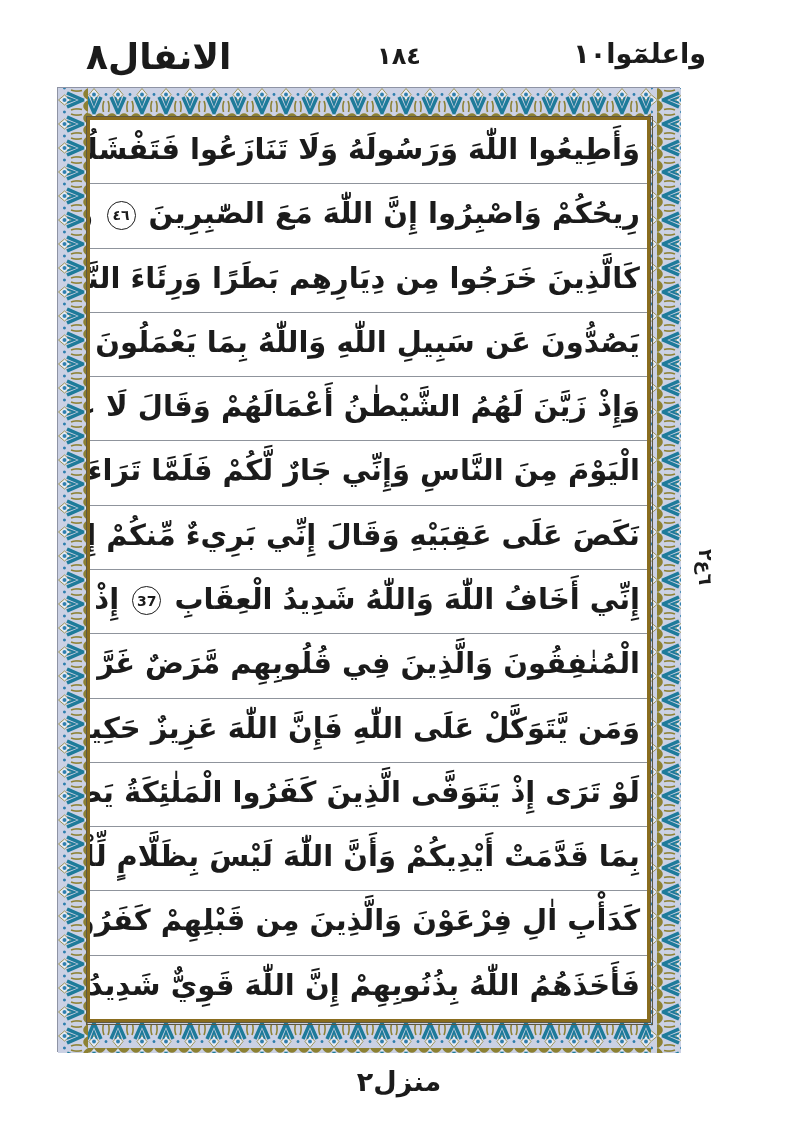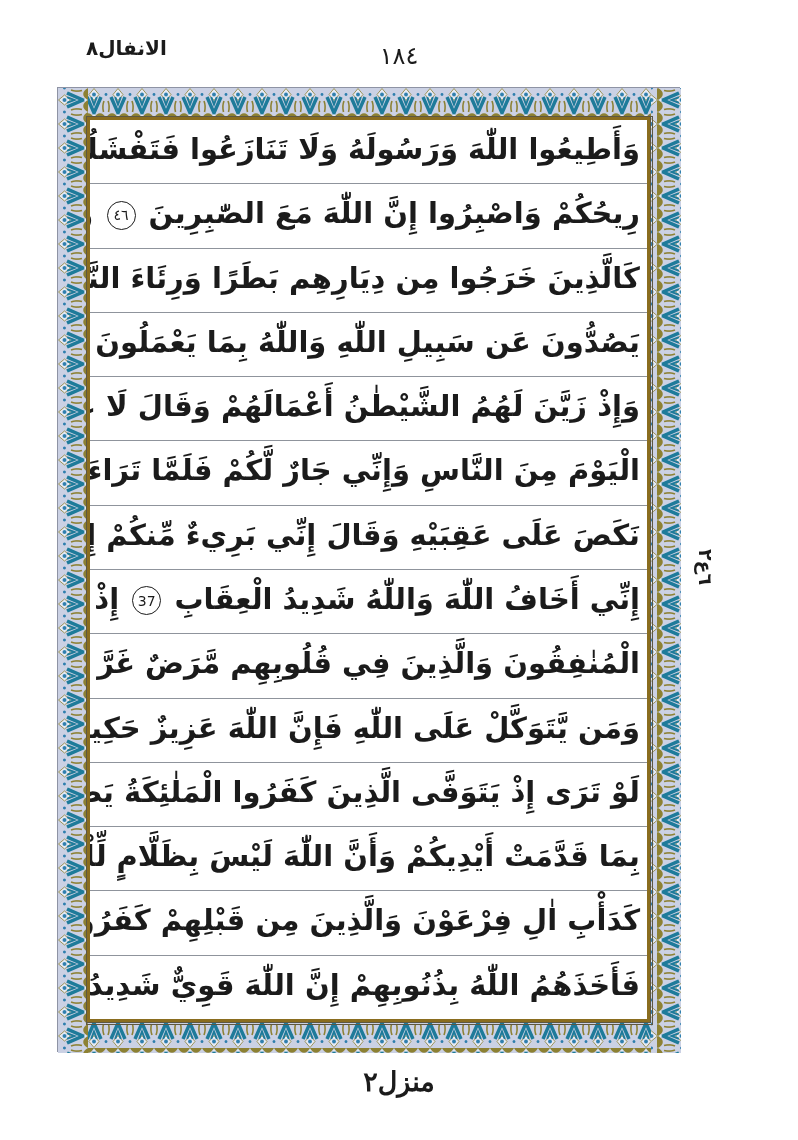--- a/index.html
+++ b/index.html
@@ -3,22 +3,22 @@
 <meta charset="utf-8">
 <style>
   html,body{margin:0;padding:0;}
   body{
     width:798px;height:1140px;position:relative;background:#ffffff;
     font-family:"DejaVu Sans",sans-serif;overflow:hidden;color:#1b1b1b;
   }
   
   .runhead{position:absolute;top:34px;left:0;width:100%;height:46px;direction:rtl;}
   .runhead .juz{position:absolute;right:92px;top:4px;font-size:27px;font-weight:700;}
-  .runhead .pageno{position:absolute;left:50%;transform:translateX(-50%);top:8px;font-size:24px;font-weight:400;}
-  .runhead .surah{position:absolute;left:86px;top:2px;font-size:20px;font-weight:700;}
+  .runhead .pageno{position:absolute;left:50%;transform:translateX(-50%);top:8px;font-size:24px;font-weight:700;}
+  .runhead .surah{position:absolute;left:86px;top:2px;font-size:36px;font-weight:700;}
   
   .frame{
     position:absolute;left:57px;top:87px;width:623px;height:965px;
     border:1px solid #8e93a4;box-sizing:border-box;background:#cbd1e4;
   }
   .frame svg{position:absolute;left:0;top:0;display:block;}
   
   .panel{
     position:absolute;left:87px;top:117px;width:563px;height:905px;
     background:#ffffff;border:3px solid #8a6d1f;outline:1px solid #5d5742;
@@ -27,38 +27,39 @@
   .qline{
     flex:1 1 0;border-bottom:1px solid #8f949c;box-sizing:border-box;
     direction:rtl;text-align:justify;text-align-last:justify;
     font-size:29px;font-weight:700;line-height:58px;
     padding:0 7px;white-space:nowrap;overflow:hidden;
   }
   .qline:last-child{border-bottom:none;}
   .ayah-badge{
     display:inline-flex;align-items:center;justify-content:center;
     width:27px;height:27px;border:1.6px solid #1b1b1b;border-radius:50%;
-    font-size:14px;font-weight:400;line-height:1;margin:16px 3px;vertical-align:middle;
+    font-size:14px;font-weight:700;line-height:1;margin:16px 3px;vertical-align:middle;
   }
   .ayah-badge:empty{display:none;}
   .seg:empty{display:none;}
   
   .ruku-marker{
     position:absolute;right:74px;top:556px;font-size:19px;font-weight:700;
     transform:rotate(90deg);transform-origin:center;direction:rtl;letter-spacing:1px;
   }
   .footer{
     position:absolute;left:0;top:1066px;width:100%;text-align:center;
-    font-size:27px;font-weight:700;direction:rtl;font-family:Liberation Serif, serif;
+    font-size:27px;font-weight:700;direction:rtl;
   }
 </style>
 </head>
 <body>
 
 <div class="runhead">
+  <span class="juz">واعلمٓوا١٠</span>
   <span class="pageno">١٨٤</span>
   <span class="surah">الانفال٨</span>
 </div>
 
 <div class="frame">
   <svg width="623" height="965" viewBox="0 0 623 965" aria-hidden="true">
     <defs>
       <g id="tile-art">
         <rect width="24" height="30" fill="#cbd1e4"></rect>
         <path d="M12 0.5 L17 6.5 L12 12.5 L7 6.5 Z" fill="#e4e9f4" stroke="#8d8133" stroke-width="0.8"></path>

